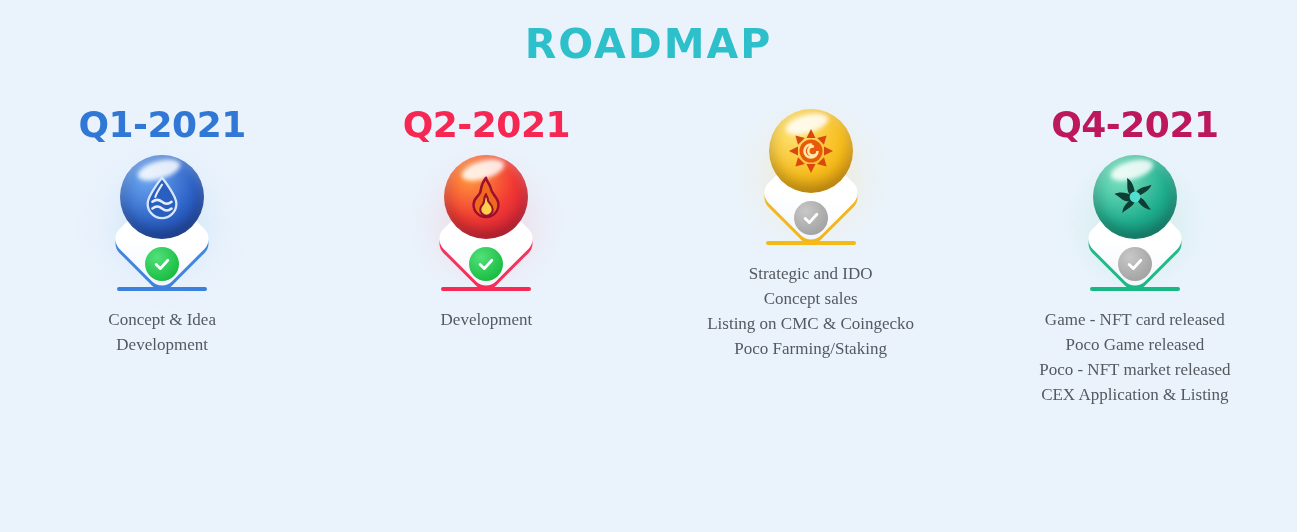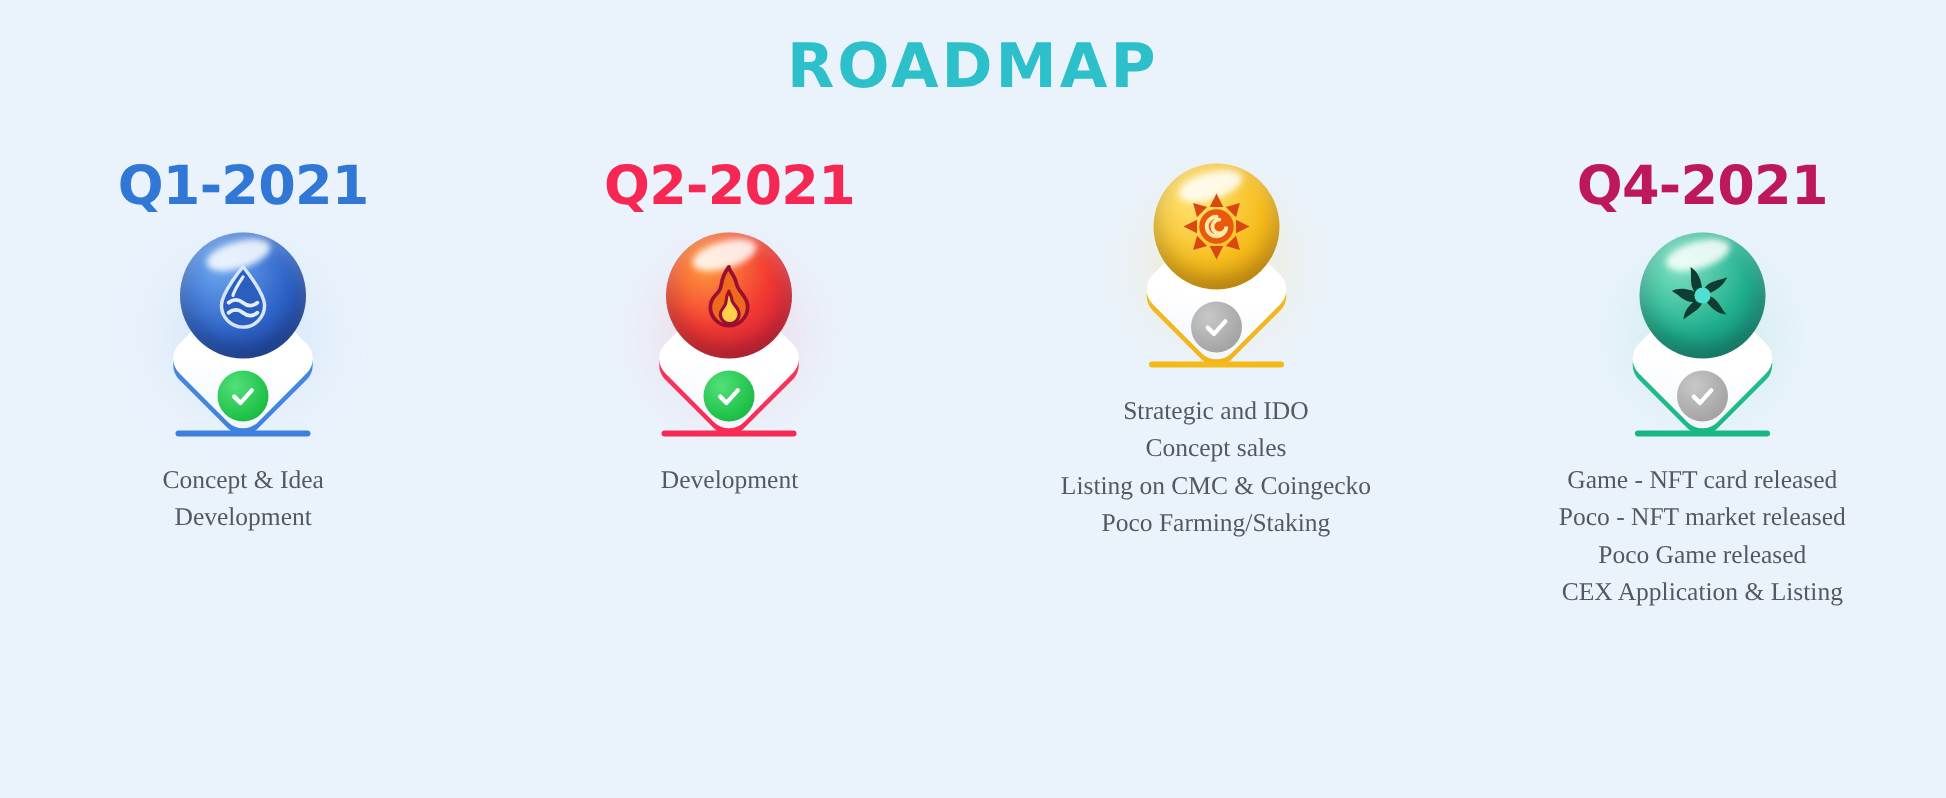--- a/index.html
+++ b/index.html
@@ -322,19 +322,19 @@
         <svg width="20" height="20" viewBox="0 0 24 24">
           <path d="M5 12.5 L10 17.5 L19 7.5" fill="none" stroke="#ffffff" stroke-width="3.4" stroke-linecap="round" stroke-linejoin="round"></path>
         </svg>
       </div>
     </div>
 
     <div class="rule"></div>
 
     <ul class="items">
       <li>Game - NFT card released</li>
+      <li>Poco Game released</li>
       <li>Poco - NFT market released</li>
-      <li>Poco Game released</li>
       <li>CEX Application &amp; Listing</li>
     </ul>
   </div>
 
 </div>
 
 </body></html>

